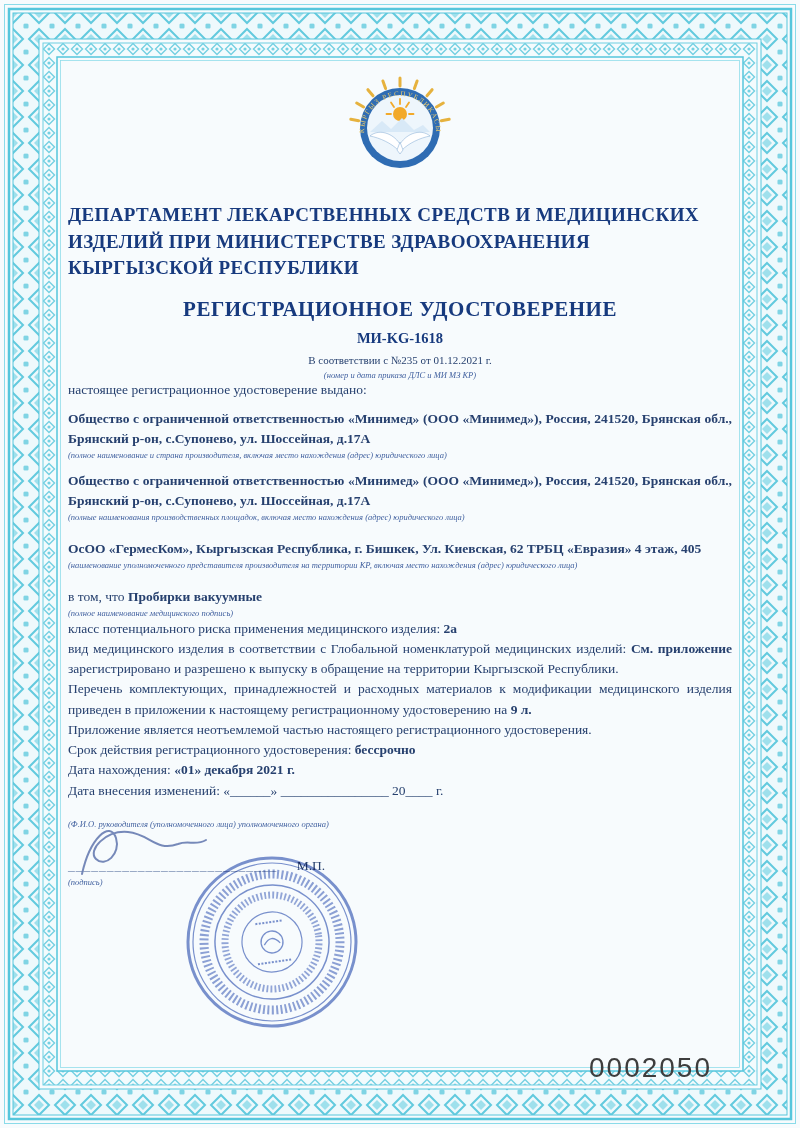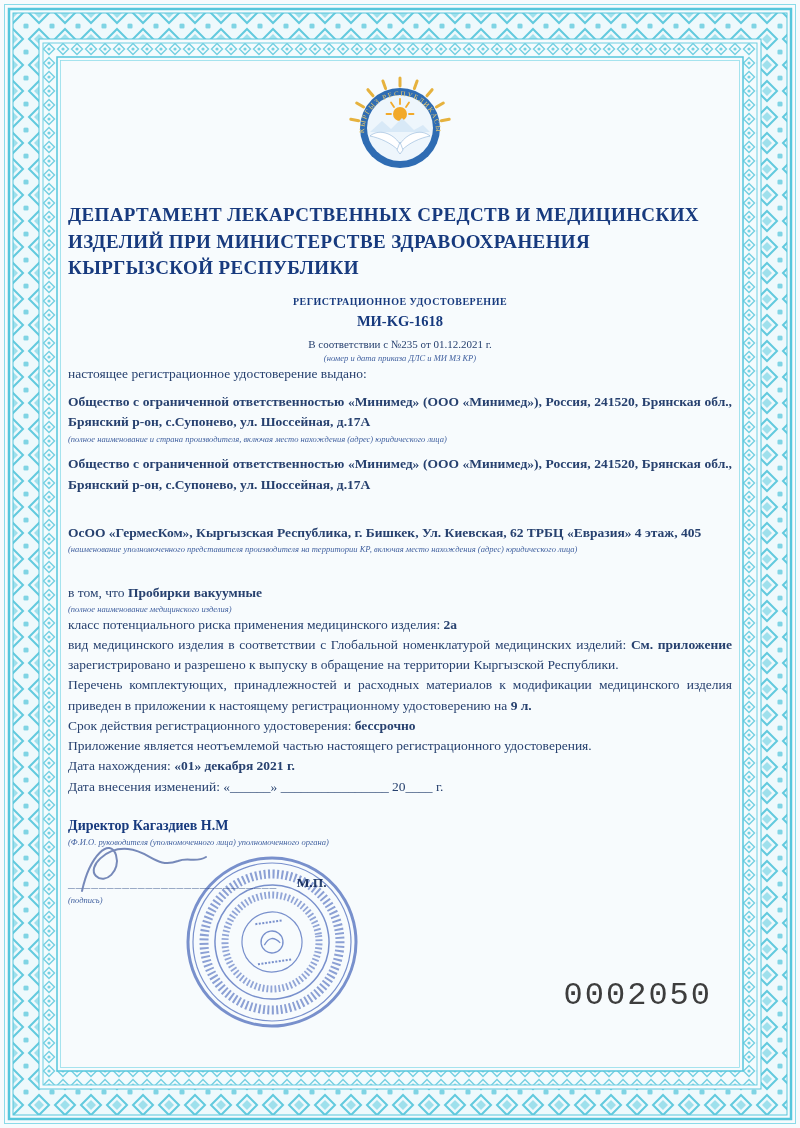--- a/index.html
+++ b/index.html
@@ -31,56 +31,56 @@
     margin-top:16px;
     text-align:left;
     font-weight:bold;
     font-size:19px;
     line-height:1.4;
     letter-spacing:.4px;
     color:var(--heading-text);
   }
   .cert-title{
     margin-top:12px;text-align:center;font-weight:bold;
-    font-size:10px;letter-spacing:.5px;color:var(--heading-text);
+    font-size:21px;letter-spacing:.5px;color:var(--heading-text);
   }
   .cert-number{
     margin-top:2px;text-align:center;font-weight:bold;
     font-size:14.5px;color:var(--heading-text);
   }
   .order-ref{margin-top:3px;text-align:center;font-size:11px;color:var(--body-text);}
   .caption{
     font-size:8.5px;font-style:italic;line-height:1.25;
     color:var(--caption-text);margin-top:1px;
   }
   .caption.center{text-align:center;}
   p.para{margin:0;}
   .justify{text-align:justify;}
   .bold{font-weight:bold;}
   .mt8{margin-top:8px;}
   .mt10{margin-top:10px;}
-  .mt12{margin-top:28px;}
+  .mt12{margin-top:16px;}
   .mt14{margin-top:14px;}
   .mt16{margin-top:16px;}
   .mt18{margin-top:18px;}
   .mt24{margin-top:26px;}
   .director{font-size:14px;font-weight:bold;color:var(--heading-text);}
   .sig-row{position:relative;}
   .sig-row .blank{color:#6a7faa;letter-spacing:1px;}
-  .sig-row .mp{margin-left:16px;font-weight:bold;margin-top:20px;}
+  .sig-row .mp{margin-left:16px;font-weight:normal;margin-top:20px;}
   .signature{position:absolute;left:-4px;top:-52px;pointer-events:none;}
   .stamp{
     position:absolute;left:182px;top:852px;
     opacity:.62;mix-blend-mode:multiply;
     pointer-events:none;
   }
   .serial{
-    position:absolute;right:88px;top:977px;
-    font-family:Liberation Mono, monospace;
-    font-size:32px;letter-spacing:2px;
+    position:absolute;right:88px;top:1052px;
+    font-family:Liberation Sans, sans-serif;
+    font-size:28px;letter-spacing:2px;
     color:var(--serial-text);
   }
 </style>
 </head>
 <body>
 
 <div class="page">
 
   <svg class="border-svg" width="800" height="1128" viewBox="0 0 800 1128" aria-hidden="true">
     <defs>
@@ -166,48 +166,48 @@
 
     <p class="para mt16">настоящее регистрационное удостоверение выдано:</p>
 
     <div class="mt8">
       <p class="para bold justify">Общество с ограниченной ответственностью «Минимед» (ООО «Минимед»), Россия, 241520, Брянская обл., Брянский р-он, с.Супонево, ул. Шоссейная, д.17А</p>
       <div class="caption">(полное наименование и страна производителя, включая место нахождения (адрес) юридического лица)</div>
     </div>
 
     <div class="mt10">
       <p class="para bold justify">Общество с ограниченной ответственностью «Минимед» (ООО «Минимед»), Россия, 241520, Брянская обл., Брянский р-он, с.Супонево, ул. Шоссейная, д.17А</p>
+      <div class="caption">(полные наименования производственных площадок, включая место нахождения (адрес) юридического лица)</div>
     </div>
 
     <div class="mt12">
       <p class="para bold justify">ОсОО «ГермесКом», Кыргызская Республика, г. Бишкек, Ул. Киевская, 62 ТРБЦ «Евразия» 4 этаж, 405</p>
       <div class="caption">(наименование уполномоченного представителя производителя на территории КР, включая место нахождения (адрес) юридического лица)</div>
     </div>
 
     <div class="mt12">
       <p class="para"><span>в том, что </span><span class="bold">Пробирки вакуумные</span></p>
-      <div class="caption">(полное наименование медицинского изделия)</div>
+      <div class="caption">(полное наименование медицинского подпись)</div>
     </div>
 
     <p class="para mt10"><span>класс потенциального риска применения медицинского изделия: </span><span class="bold">2а</span></p>
 
     <p class="para justify mt10"><span>вид медицинского изделия в соответствии с Глобальной номенклатурой медицинских изделий: </span><span class="bold">См. приложение</span><span> зарегистрировано и разрешено к выпуску в обращение на территории Кыргызской Республики.</span></p>
 
     <p class="para justify mt12"><span>Перечень комплектующих, принадлежностей и расходных материалов к модификации медицинского изделия приведен в приложении к настоящему регистрационному удостоверению на </span><span class="bold">9 л.</span></p>
 
+    <p class="para mt12">Приложение является неотъемлемой частью настоящего регистрационного удостоверения.</p>
+
     <p class="para mt14"><span>Срок действия регистрационного удостоверения: </span><span class="bold">бессрочно</span></p>
 
-    <p class="para mt12">Приложение является неотъемлемой частью настоящего регистрационного удостоверения.</p>
-
     <p class="para mt16"><span>Дата нахождения: </span><span class="bold">«01» декабря 2021 г.</span></p>
 
     <p class="para mt16">Дата внесения изменений: «______» ________________ 20____ г.</p>
 
     <div class="mt18">
-      <div class="director">Директор Кагаздиев Н.М</div>
       <div class="caption">(Ф.И.О. руководителя (уполномоченного лица) уполномоченного органа)</div>
     </div>
 
     <div class="sig-row mt24">
       <svg class="signature" width="160" height="90" viewBox="0 0 160 90" aria-hidden="true">
         <path d="M18 70 C 26 34, 46 16, 52 34 C 57 50, 41 64, 32 55 C 23 46, 42 26, 64 28 C 86 30, 92 48, 114 40 C 124 36, 132 42, 142 36" fill="none" stroke="#5f74ad" stroke-width="2" stroke-linecap="round" opacity="0.85"></path>
       </svg>
       <span class="blank">___________________________</span>
       <span class="mp">М.П.</span>
       <div class="caption">(подпись)</div>

